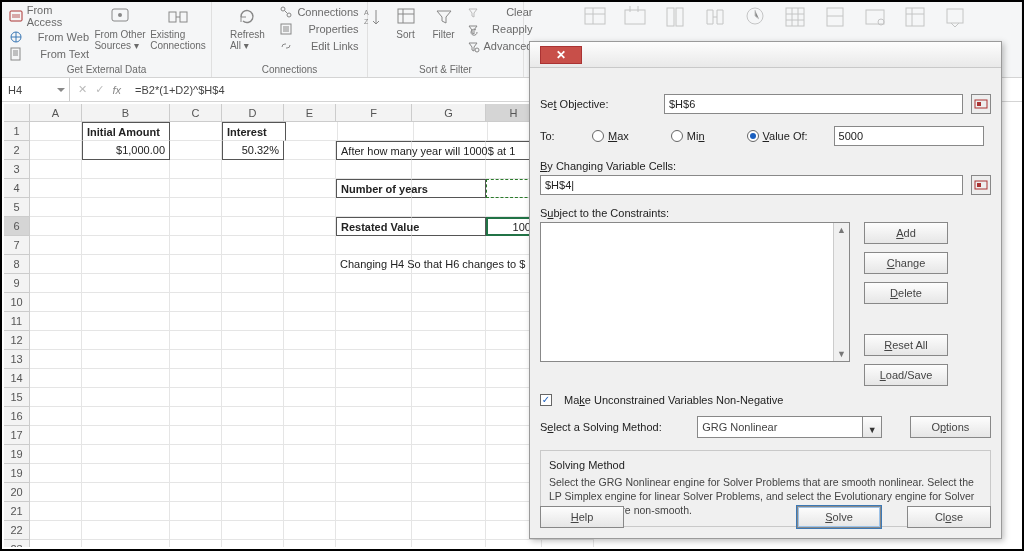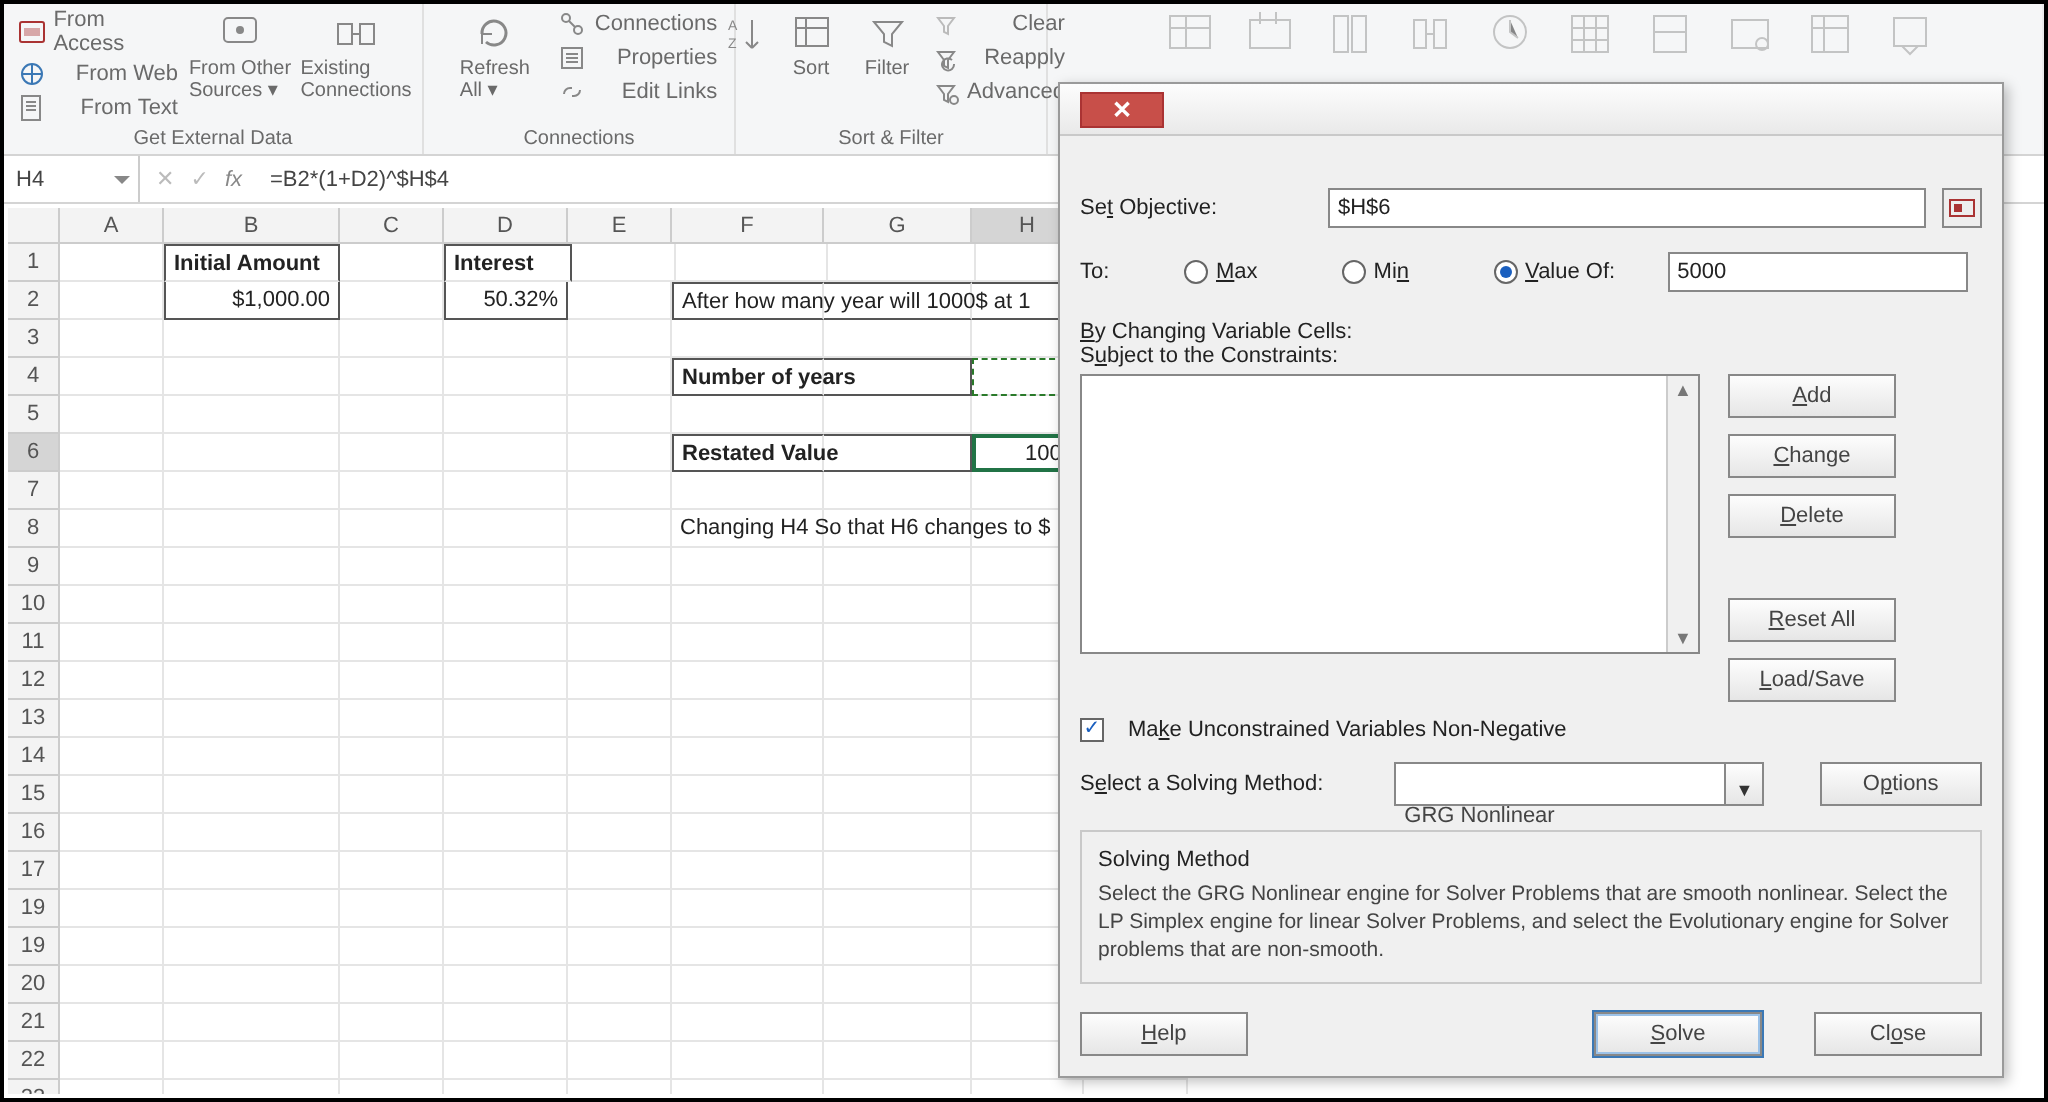--- a/index.html
+++ b/index.html
@@ -65,21 +65,21 @@
   .radio .rb { width:12px; height:12px; border:1px solid #666; border-radius:50%; background:#fff; display:flex; align-items:center; justify-content:center;}
   .radio.on .rb:after{ content:""; width:6px; height:6px; border-radius:50%; background:#1a5fbf;}
   .cbx { width:12px; height:12px; border:1px solid #666; background:#fff; display:inline-flex; align-items:center; justify-content:center; margin-right:4px;}
   .cbx.on:after{ content:"✓"; font-size:10px; color:#1a5fbf; line-height:1;}
   .listbox { border:1px solid #888; background:#fff; width:310px; height:140px; position:relative;}
   .listbox .sbar { position:absolute; right:0; top:0; bottom:0; width:16px; background:#f0f0f0; border-left:1px solid #ccc;}
   .listbox .sbar:before{content:"▲"; position:absolute; top:2px; left:3px; font-size:9px; color:#777;}
   .listbox .sbar:after{content:"▼"; position:absolute; bottom:2px; left:3px; font-size:9px; color:#777;}
   .btn2 { width:84px; height:22px; border:1px solid #888; background:linear-gradient(#fdfdfd,#e6e6e6); text-align:center; line-height:20px; font-size:11px;}
   .btn2.def { outline:1px solid #3b78b5; box-shadow:0 0 0 1px #9cc2e8 inset;}
-  .sel2 { width:190px; height:22px; border:1px solid #888; background:#fff; padding:16px 18px 0 4px; line-height:20px; position:relative; font-size:11px;}
+  .sel2 { width:190px; height:22px; border:1px solid #888; background:#fff; padding:0 18px 0 4px; line-height:20px; position:relative; font-size:11px;}
   .sel2:after{ content:""; position:absolute; right:0; top:0; width:18px; height:20px; border-left:1px solid #888; background:linear-gradient(#fdfdfd,#e6e6e6);}
   .sel2:before{ content:"▼"; position:absolute; right:4px; top:3px; font-size:9px; color:#333; z-index:1;}
   .frame { border:1px solid #c9c9c9; padding:8px; background:#f0f0f0;}
   .frame .ft { font-size:11px; color:#222; margin-bottom:4px;}
   .frame .fd { font-size:10.5px; color:#444; line-height:1.35;}
 </style>
 </head>
 <body>
 
 <div class="ribbon">
@@ -631,22 +631,31 @@
       <div style="width:26px"></div>
       <div class="radio on">
           <span class="rb"></span>
           <span class="lbl"><span class="u">V</span>alue Of:</span>
         </div>
       <div style="width:10px"></div>
       <input class="txtin" style="width: 150px;" value="5000">
     </div>
 
     <div class="lbl" style="margin-top:14px"><span class="u">B</span>y Changing Variable Cells:</div>
-
-    <div class="lbl" style="margin-top:0">S<span class="u">u</span>bject to the Constraints:</div>
+    <div class="drow" style="margin-top:3px">
+      <input class="txtin" style="flex: 1 1 0%;" value="$H$4|">
+      <div class="refbtn">
+          <svg width="14" height="14">
+            <rect x="1" y="3" width="12" height="8" fill="none" stroke="#a33"></rect>
+            <rect x="3" y="5" width="4" height="4" fill="#a33"></rect>
+          </svg>
+        </div>
+    </div>
+
+    <div class="lbl" style="margin-top:12px">S<span class="u">u</span>bject to the Constraints:</div>
     <div class="drow" style="margin-top:3px; align-items:flex-start; gap:14px;">
       <div class="listbox">
           <div class="sbar"></div>
         </div>
       <div style="display:flex; flex-direction:column; gap:8px;">
         <div class="btn2"><span class="u">A</span>dd</div>
         <div class="btn2"><span class="u">C</span>hange</div>
         <div class="btn2"><span class="u">D</span>elete</div>
         <div style="height:14px"></div>
         <div class="btn2"><span class="u">R</span>eset All</div>

